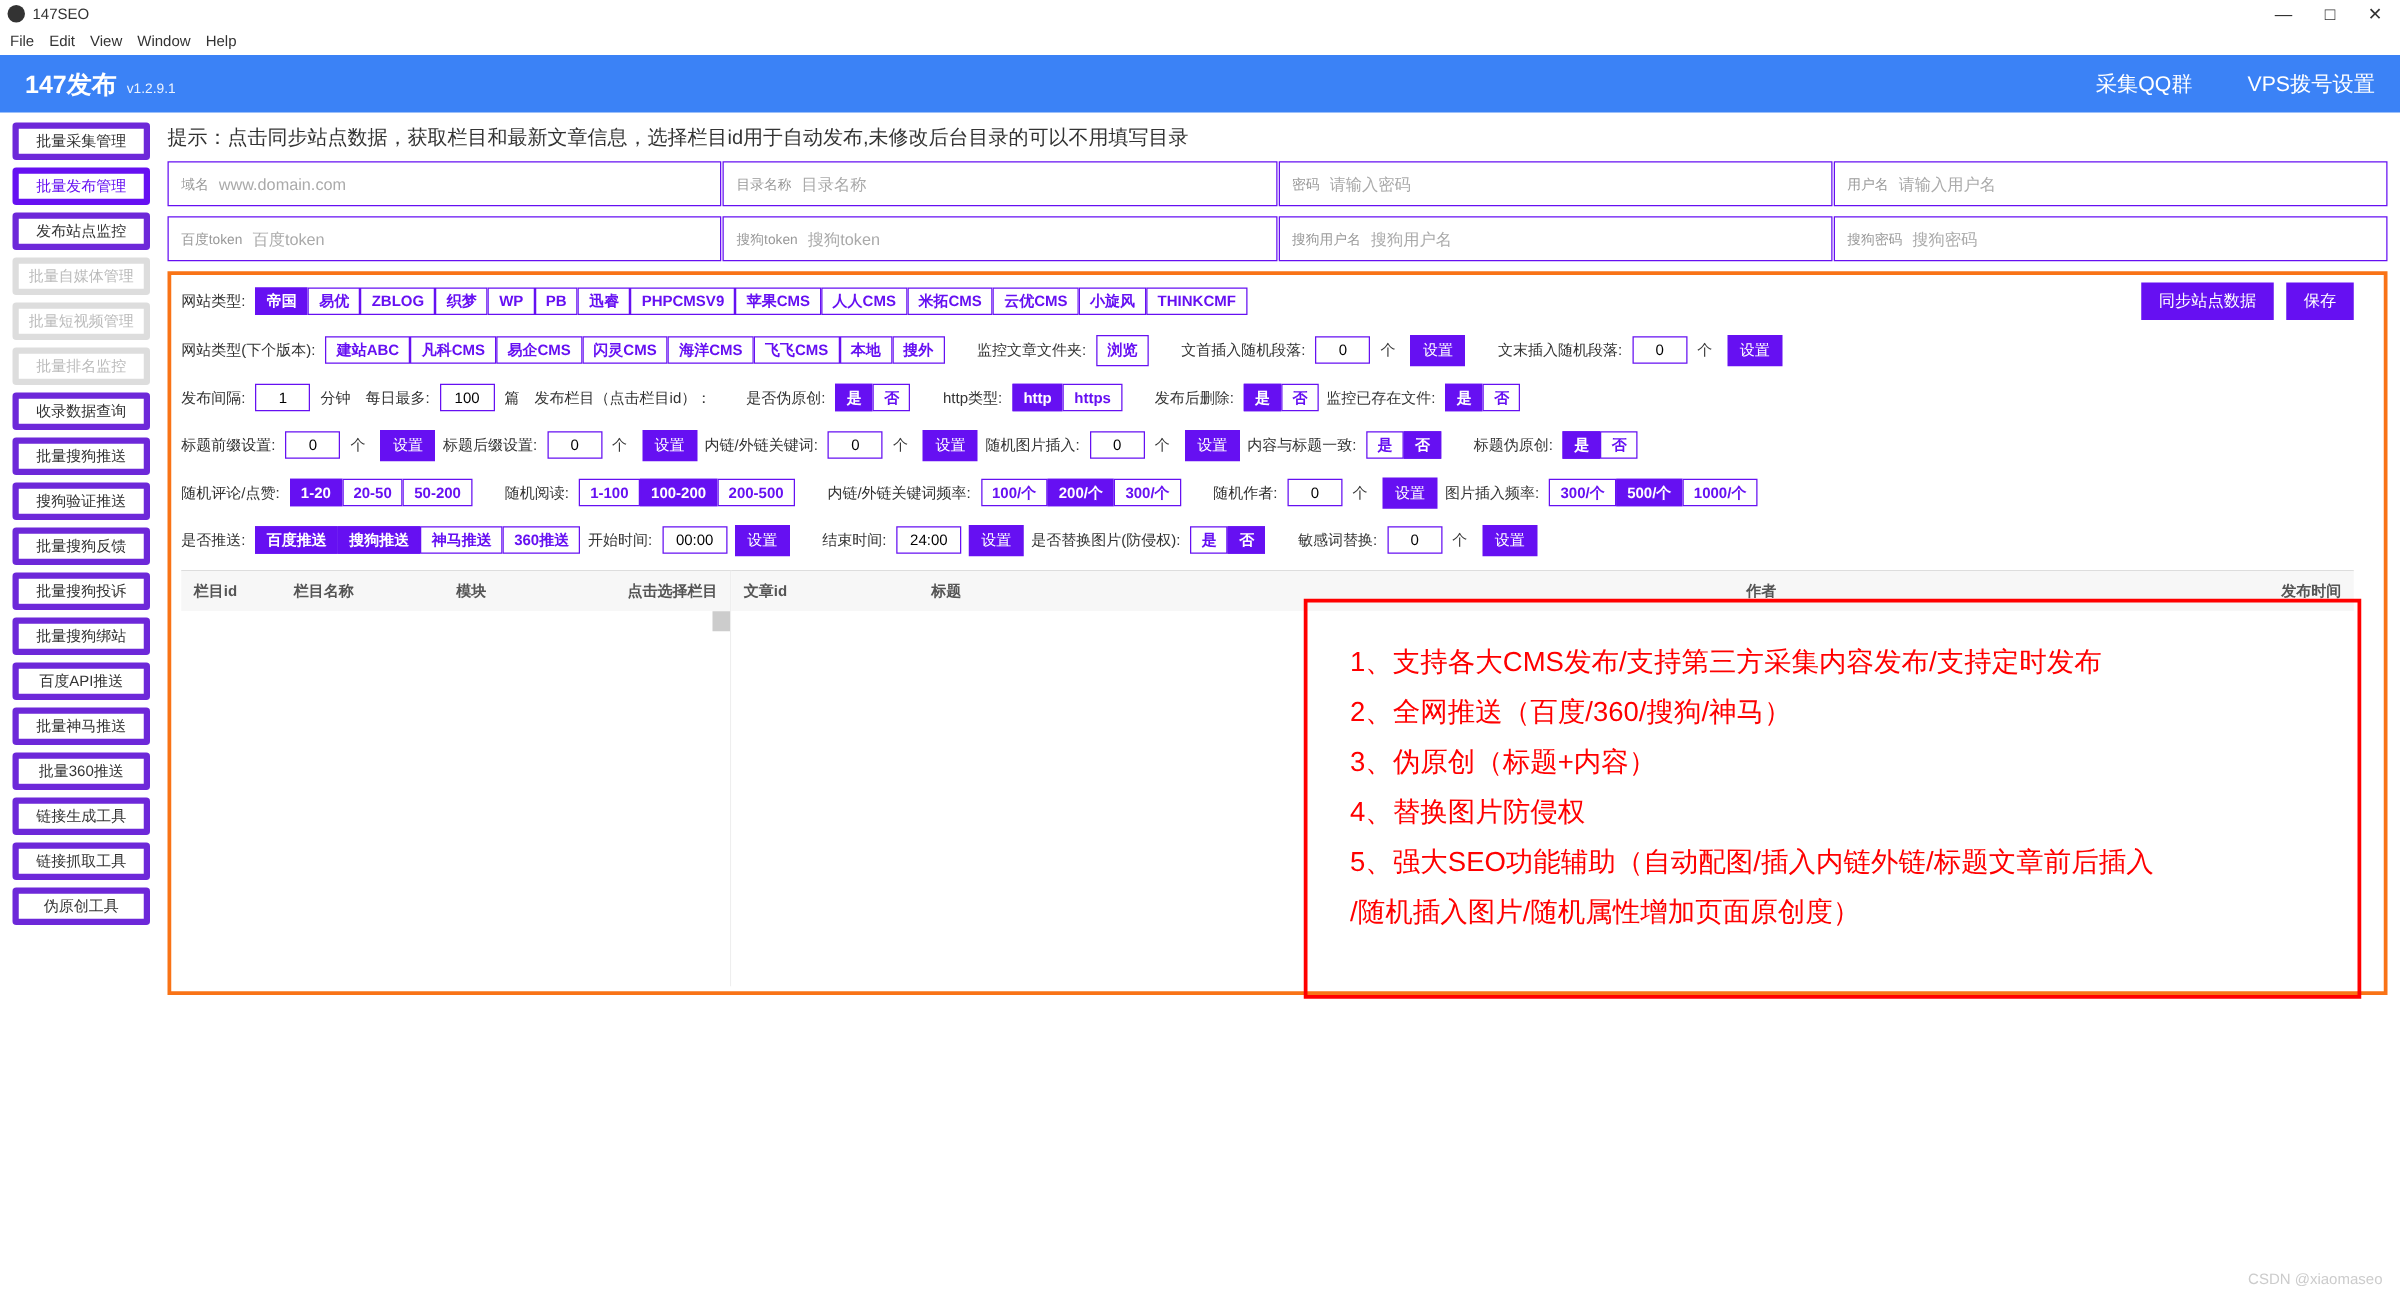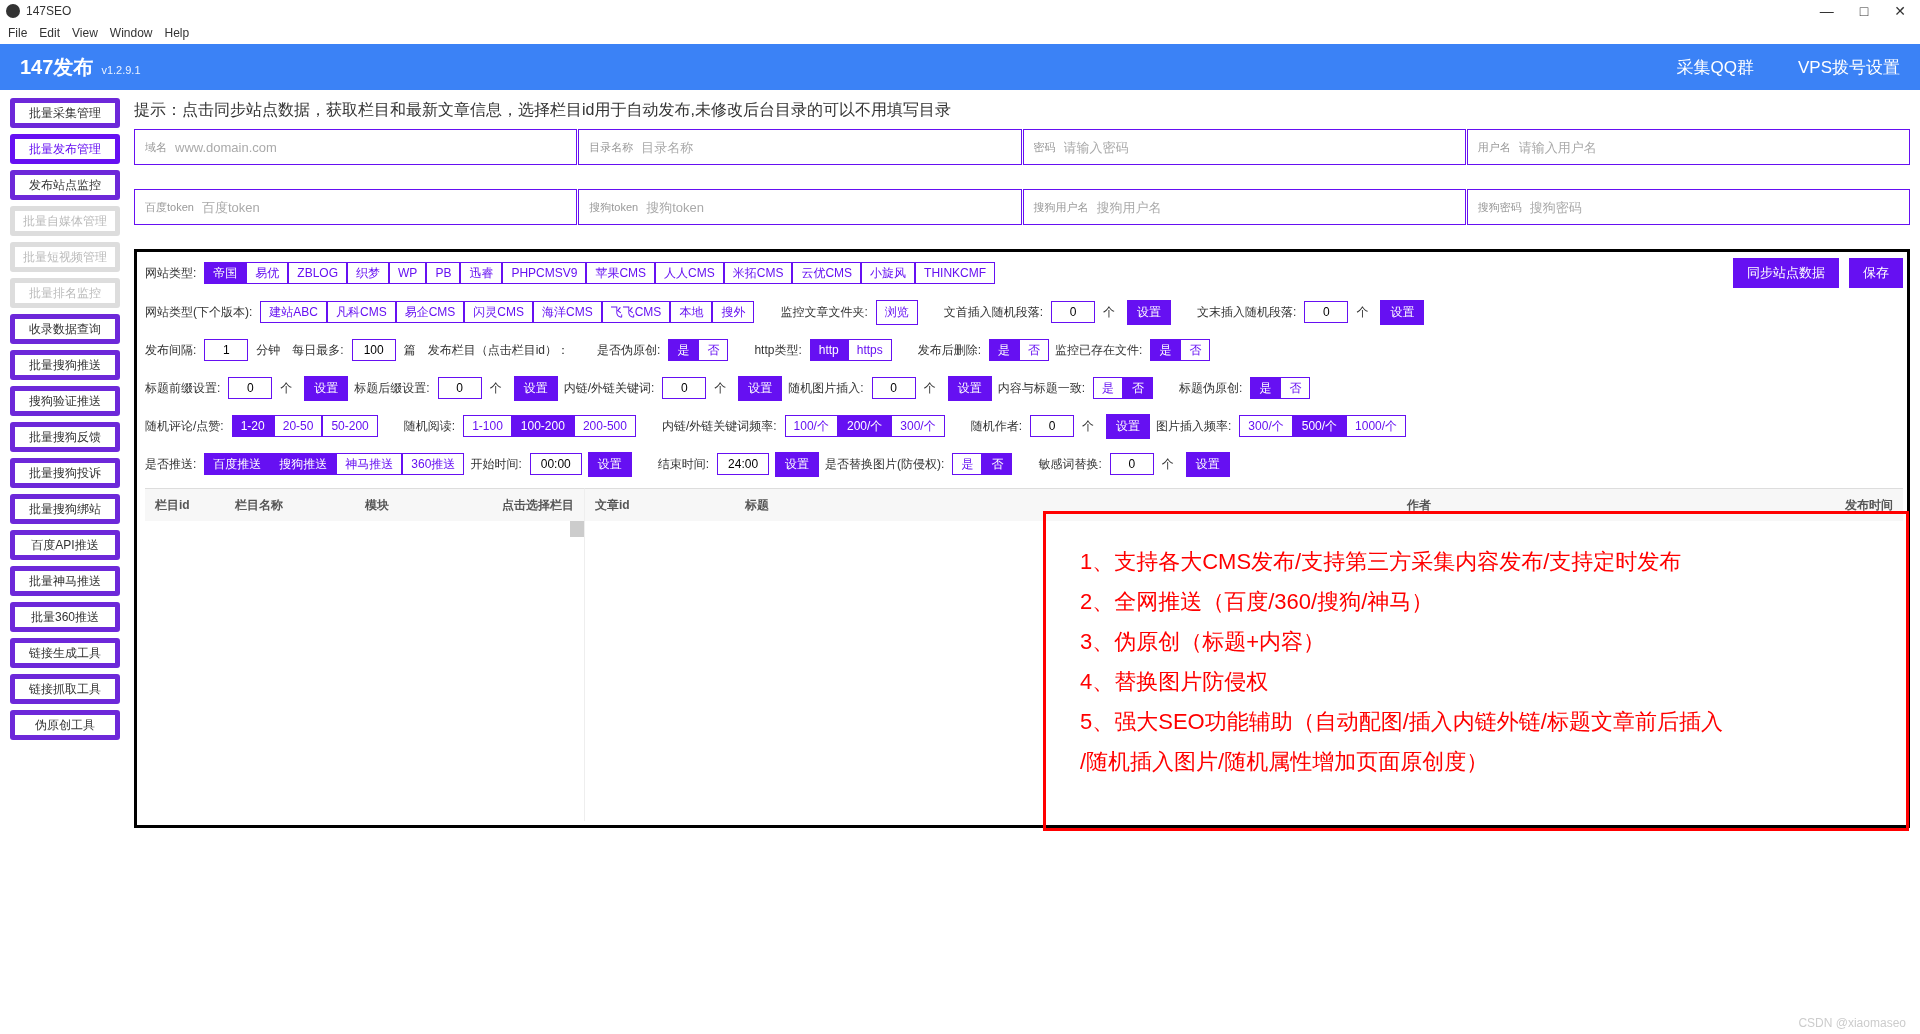--- a/index.html
+++ b/index.html
@@ -18,29 +18,29 @@
 .ph-ver { font-size:11px; opacity:.9; }
 .ph-right { display:flex; gap:44px; font-size:17px;text-align:right; }
 .ph-right span { cursor:pointer; }
 .main { display:flex; height:calc(100% - 90px); }
 .sidebar { width:130px; padding:8px 10px 0 10px; display:flex; flex-direction:column; gap:6px; }
 .sb-btn { border:5px solid #6d28d9; background:#fff; color:#333; font-size:12px; height:30px; border-radius:3px; cursor:pointer; }
 .sb-btn.active { color:#6610f2; border-color:#6610f2; }
 .sb-btn.disabled { color:#bbb; border-color:#ddd; }
 .content { flex:1; padding:6px 10px 0 4px; position:relative; }
 .hint { font-size:16px; color:#333; padding:4px 0 8px 0; }
-.input-row { display:flex; gap:1px; margin-bottom:24px; }
+.input-row { display:flex; gap:1px; margin-bottom:8px; }
 .ibox { flex:1; border:1px solid #6610f2; height:36px; display:flex; align-items:center; padding:0 10px; gap:8px; }
 .ibox-lbl { color:#999; font-size:11px; white-space:nowrap; }
 .ibox input { border:none; outline:none; flex:1; font-size:13px; color:#333; }
 .ibox input::placeholder { color:#aaa; }
-.red-frame { border:3px solid #000000; padding:6px 4px 4px 8px; }
+.red-frame { border:3px solid #f97316; padding:6px 24px 4px 8px; }
 .opt-row { display:flex; align-items:center; flex-wrap:wrap; gap:6px; margin-bottom:10px; min-height:28px; }
 .row-lbl { font-size:12px; margin-right:2px; }
-.tag { border:1px solid #6610f2; color:#6610f2; background:#fff; padding:3px 8px; font-size:12px; cursor:pointer; }
+.tag { border:1px solid #6610f2; color:#6610f2; background:#fff; padding:3px 8px; font-size:12px; cursor:pointer;font-weight:bold; }
 .tag.sel { background:#6610f2; color:#fff; }
 .numbox { border:1px solid #6610f2; width:44px; height:22px; text-align:center; font-size:12px; outline:none; }
 .unit { font-size:12px; margin-left:2px; margin-right:6px; }
 .p-btn { background:#6610f2; color:#fff; border:none; padding:4px 10px; font-size:12px; cursor:pointer; }
 .p-btn.big { padding:6px 14px; font-size:13px; }
 .toolbar-right { margin-left:auto; display:flex; gap:10px; }
 .spacer { width:14px; }
 .tables { display:flex; margin-top:4px; }
 .tbl { border-top:1px solid #ddd; }
 .tbl-head { display:flex; background:#f7f7f7; height:32px; align-items:center; font-size:12px; color:#555; }

